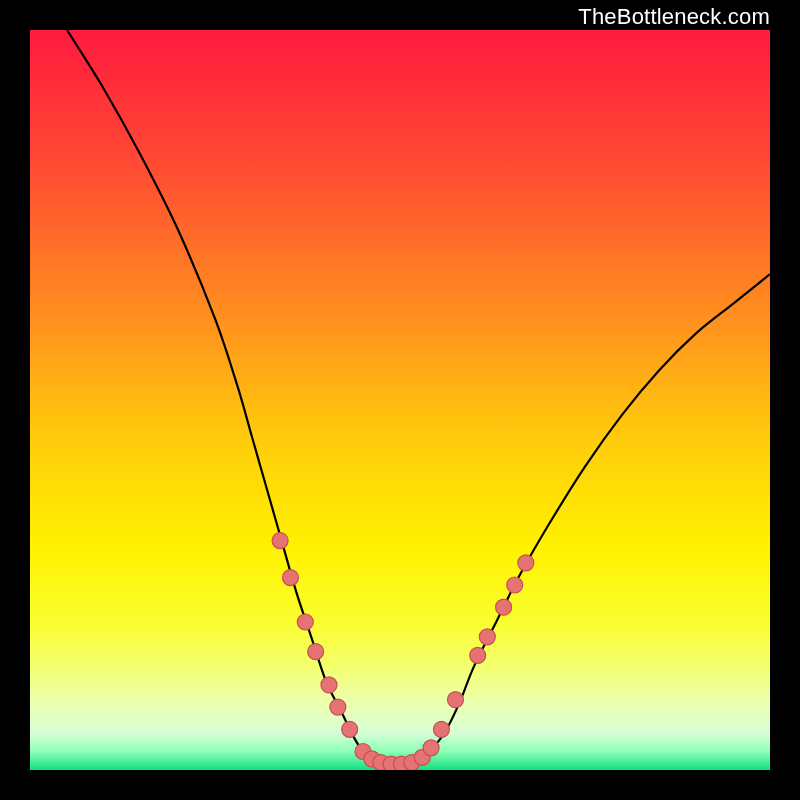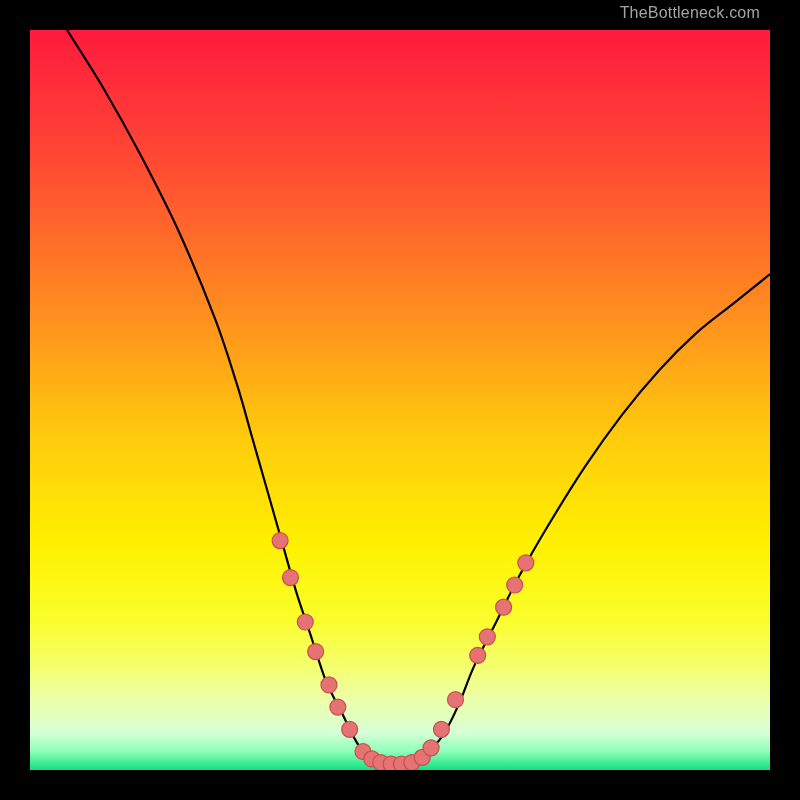--- a/index.html
+++ b/index.html
@@ -27,23 +27,23 @@
   .gradient-bg {
     position: absolute;
     left: 0;
     top: 0;
     width: 100%;
     height: 100%;
   }
   .attribution {
     position: absolute;
     top: 4px;
-    right: 40px;
-    color: #a3a3a3;
-    font-size: 16px;
+    right: 30px;
+    color: #ffffff;
+    font-size: 22px;
     font-weight: 400;
     letter-spacing: 0.2px;
   }
   svg.curve {
     position: absolute;
     left: 0;
     top: 0;
     width: 100%;
     height: 100%;
   }

